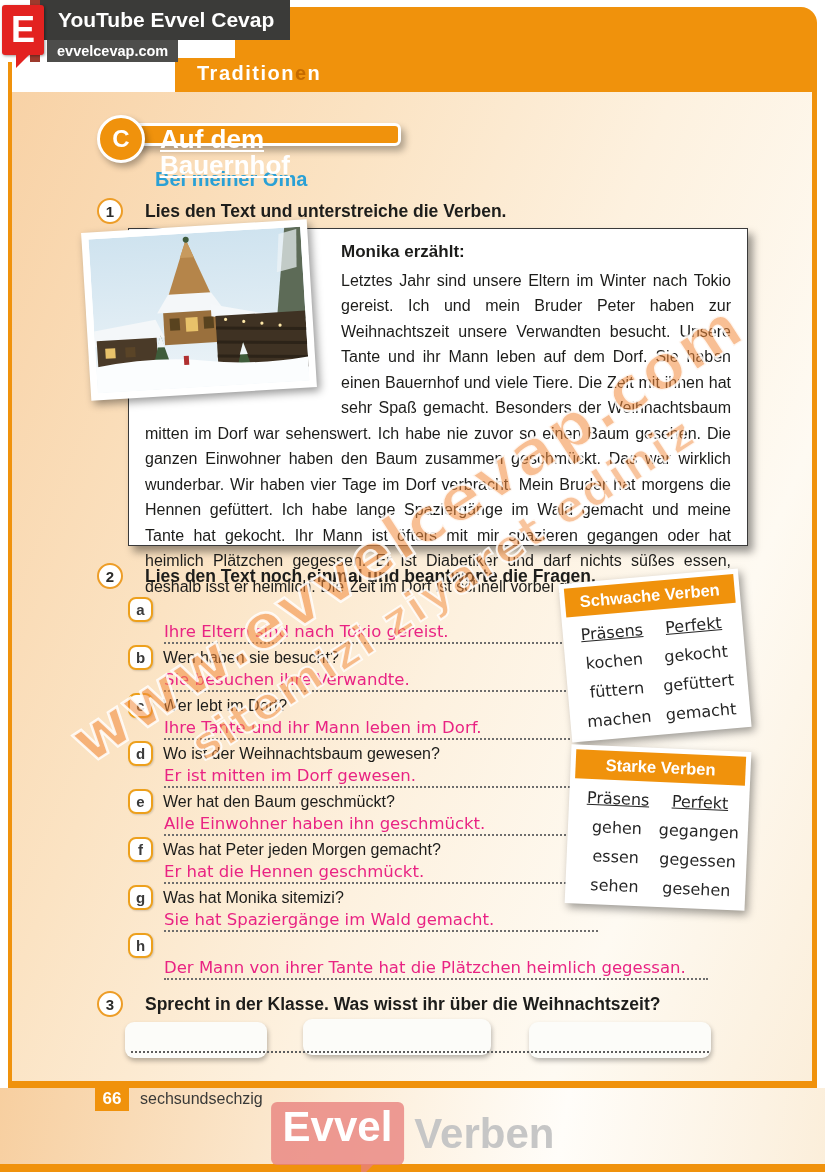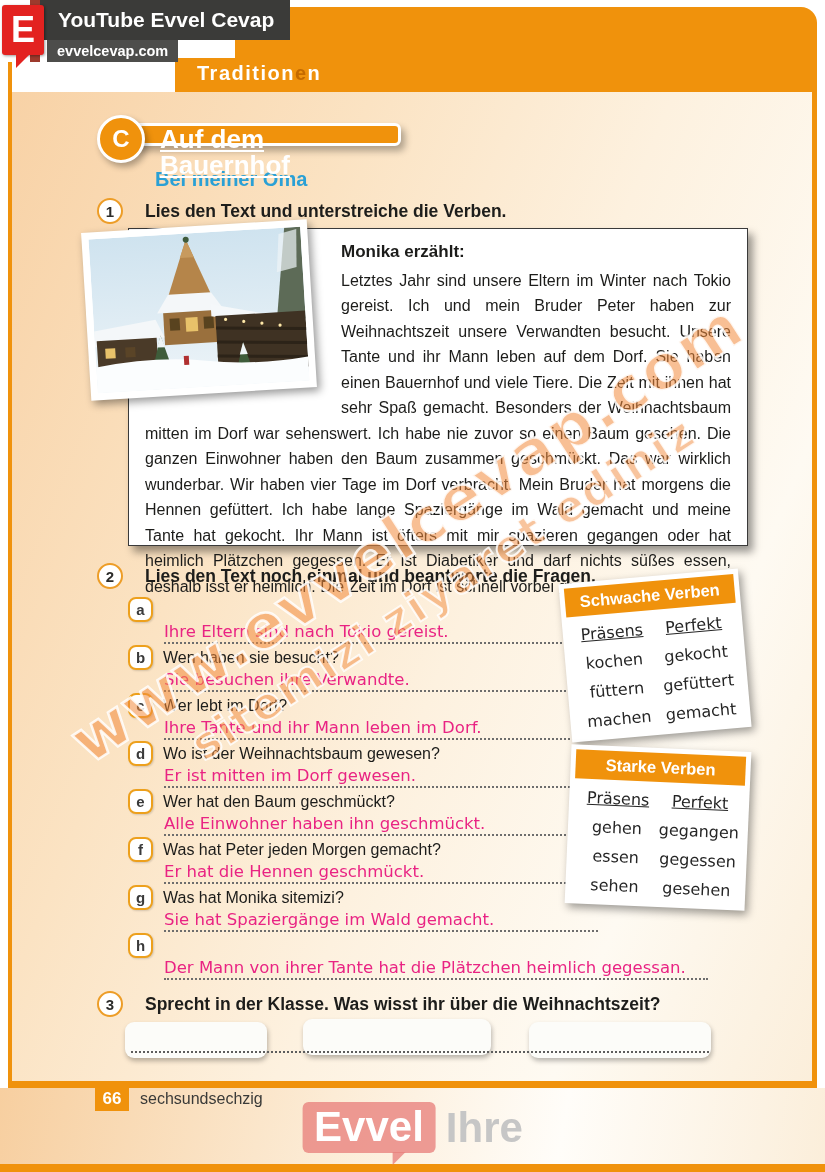--- a/index.html
+++ b/index.html
@@ -104,21 +104,21 @@
 
   
   .footer-area { position:absolute; left:0; top:1088px; width:825px; height:76px;
     background:linear-gradient(100deg,#f7cfa0 0%,#fcecd6 40%,#fffdf9 68%,#fbeeda 100%); }
   .pagenum-box { position:absolute; left:95px; top:1086px; width:34px; height:25px; background:#f0920c;
     color:#fff; font-weight:bold; font-size:17px; display:flex; align-items:center; justify-content:center; z-index:8; }
   .pagenum-word { position:absolute; left:140px; top:1090px; font-size:16px; color:#3a3a38; z-index:8; }
   .logo { position:absolute; left:50%; top:1102px; transform:translateX(-50%); display:flex;
     align-items:center; gap:10px; z-index:8; }
   .logo-evvel { position:relative; background:rgba(232,128,124,.78); color:#fff; font-size:42px;
-    font-weight:bold; padding:1px 12px 2px; border-radius:6px; }
+    font-weight:bold; padding:1px 12px 14px; border-radius:6px; }
   .logo-evvel::after { content:""; position:absolute; left:68%; top:99%; width:0; height:0;
     border-top:13px solid rgba(232,128,124,.78); border-right:13px solid transparent; }
   .logo-cevap { color:#c6c6c6; font-size:42px; font-weight:bold; }
 </style>
 </head>
 <body>
 
 <div class="page">
 
   <div class="orange-panel-top"></div>
@@ -299,16 +299,16 @@
       <div class="wm1">www.evvelcevap.com</div>
       <div class="wm2">sitemizi ziyaret ediniz</div>
     </div>
   </div>
 
   <div class="footer-area"></div>
   <div class="pagenum-box">66</div>
   <div class="pagenum-word">sechsundsechzig</div>
   <div class="logo">
     <span class="logo-evvel">Evvel</span>
-    <span class="logo-cevap">Ihre</span>
+    <span class="logo-cevap">Verben</span>
   </div>
 
 </div>
 
 </body></html>

